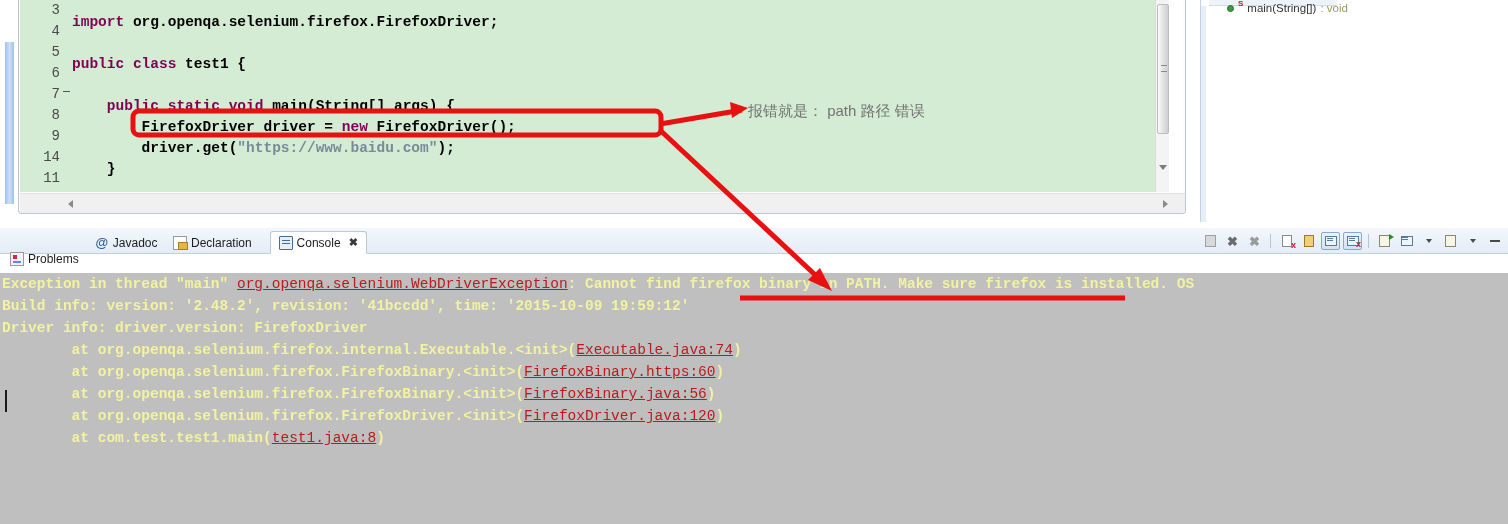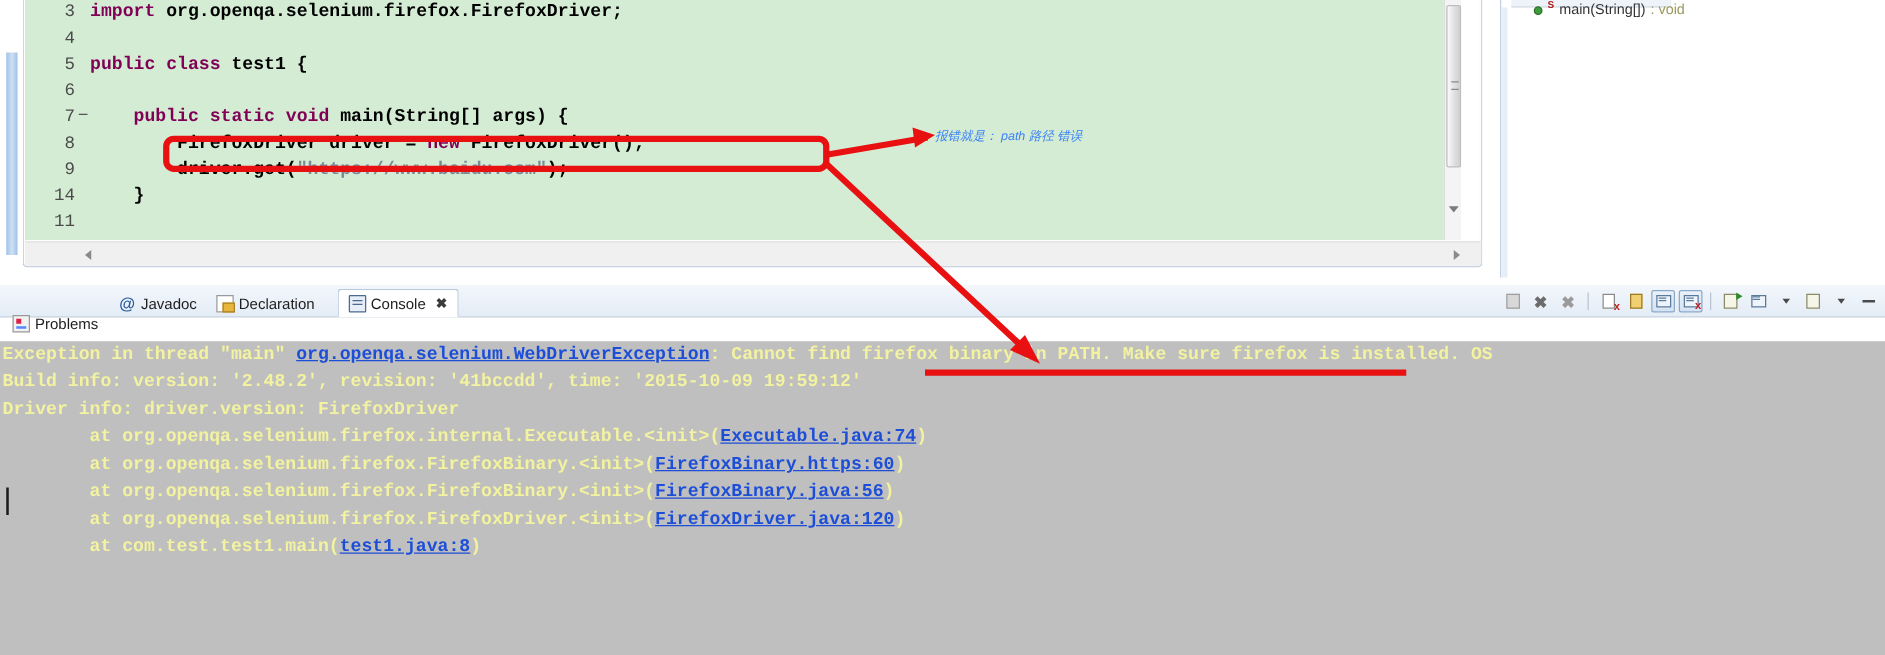--- a/index.html
+++ b/index.html
@@ -56,21 +56,21 @@
     font-size: 14px;
     color: #4a4a4a;
     padding-right: 6px;
     position: relative;
   }
   .fold-mark {
     position: absolute; right: -4px; top: 7px;
     width: 7px; height: 1px; background: #555;
   }
   #code-lines {
-    position: absolute; left: 46px; top: 0;
+    position: absolute; left: 46px; top: 12px;
     width: 1094px; height: 229px;
   }
   .code-line {
     height: 21px; line-height: 21px;
     font-family: "Liberation Mono", monospace;
     font-size: 14.5px;
     white-space: pre;
     color: #000000;
     padding-left: 6px;
   }
@@ -253,43 +253,42 @@
   .out-line {
     height: 22px; line-height: 22px;
     font-family: "Liberation Mono", monospace;
     font-size: 14.5px;
     font-weight: bold;
     color: #f2f2a0;
     white-space: pre;
     padding-left: 2px;
   }
   .out-link {
-    color: #1d4ed8;
+    color: #b91c1c;
     text-decoration: underline;
-    font-weight: bold;
+    font-weight: normal;
   }
   #console-cursor {
     position: absolute; left: 5px; top: 117px;
     width: 2px; height: 22px;
     background: #1a1a1a;
   }
 
   
   #annotations {
     position: absolute; left: 0; top: 0;
     width: 1508px; height: 524px;
     pointer-events: none;
   }
   #annot-text {
     position: absolute; left: 748px; top: 102px;
-    font-size: 10px;
-    color: #3b82f6;
+    font-size: 15px;
+    color: #737373;
     white-space: nowrap;
     font-family: "Liberation Sans", sans-serif;
-    font-style: italic;
   }
 </style>
 </head>
 <body>
 
 <div id="root">
 
   <div id="editor-panel">
 
     <div id="editor-left-strip">

